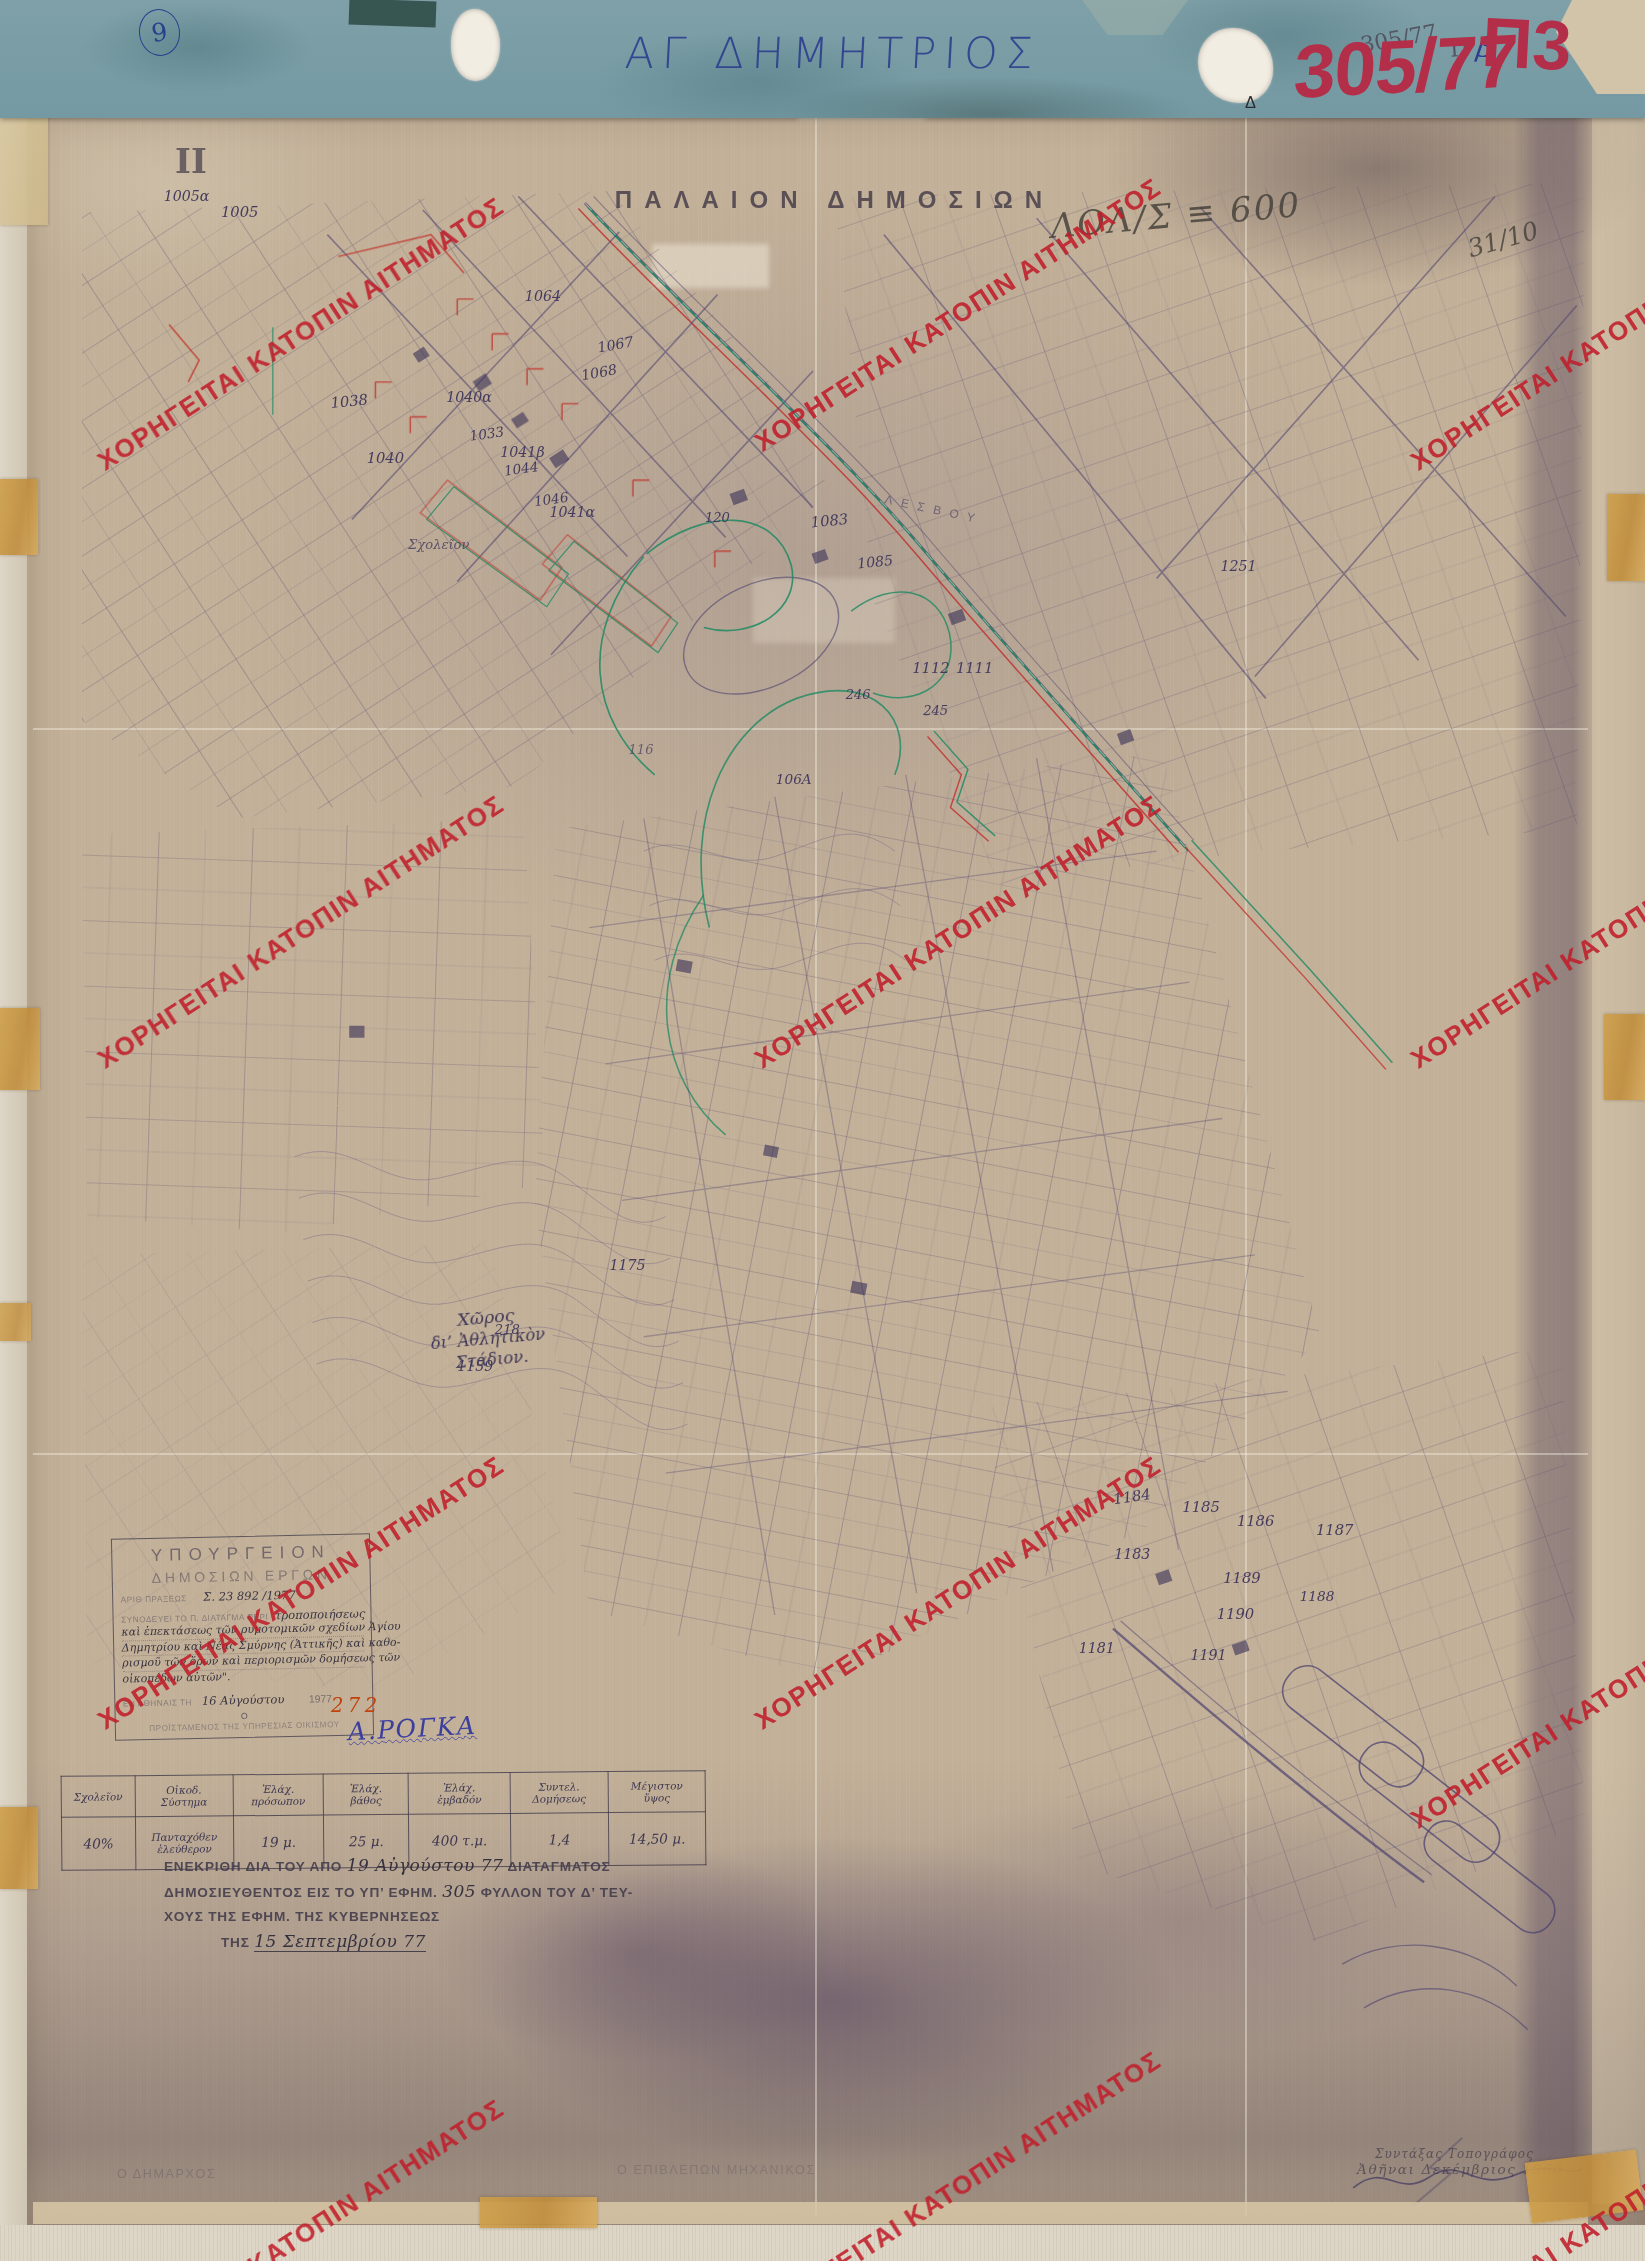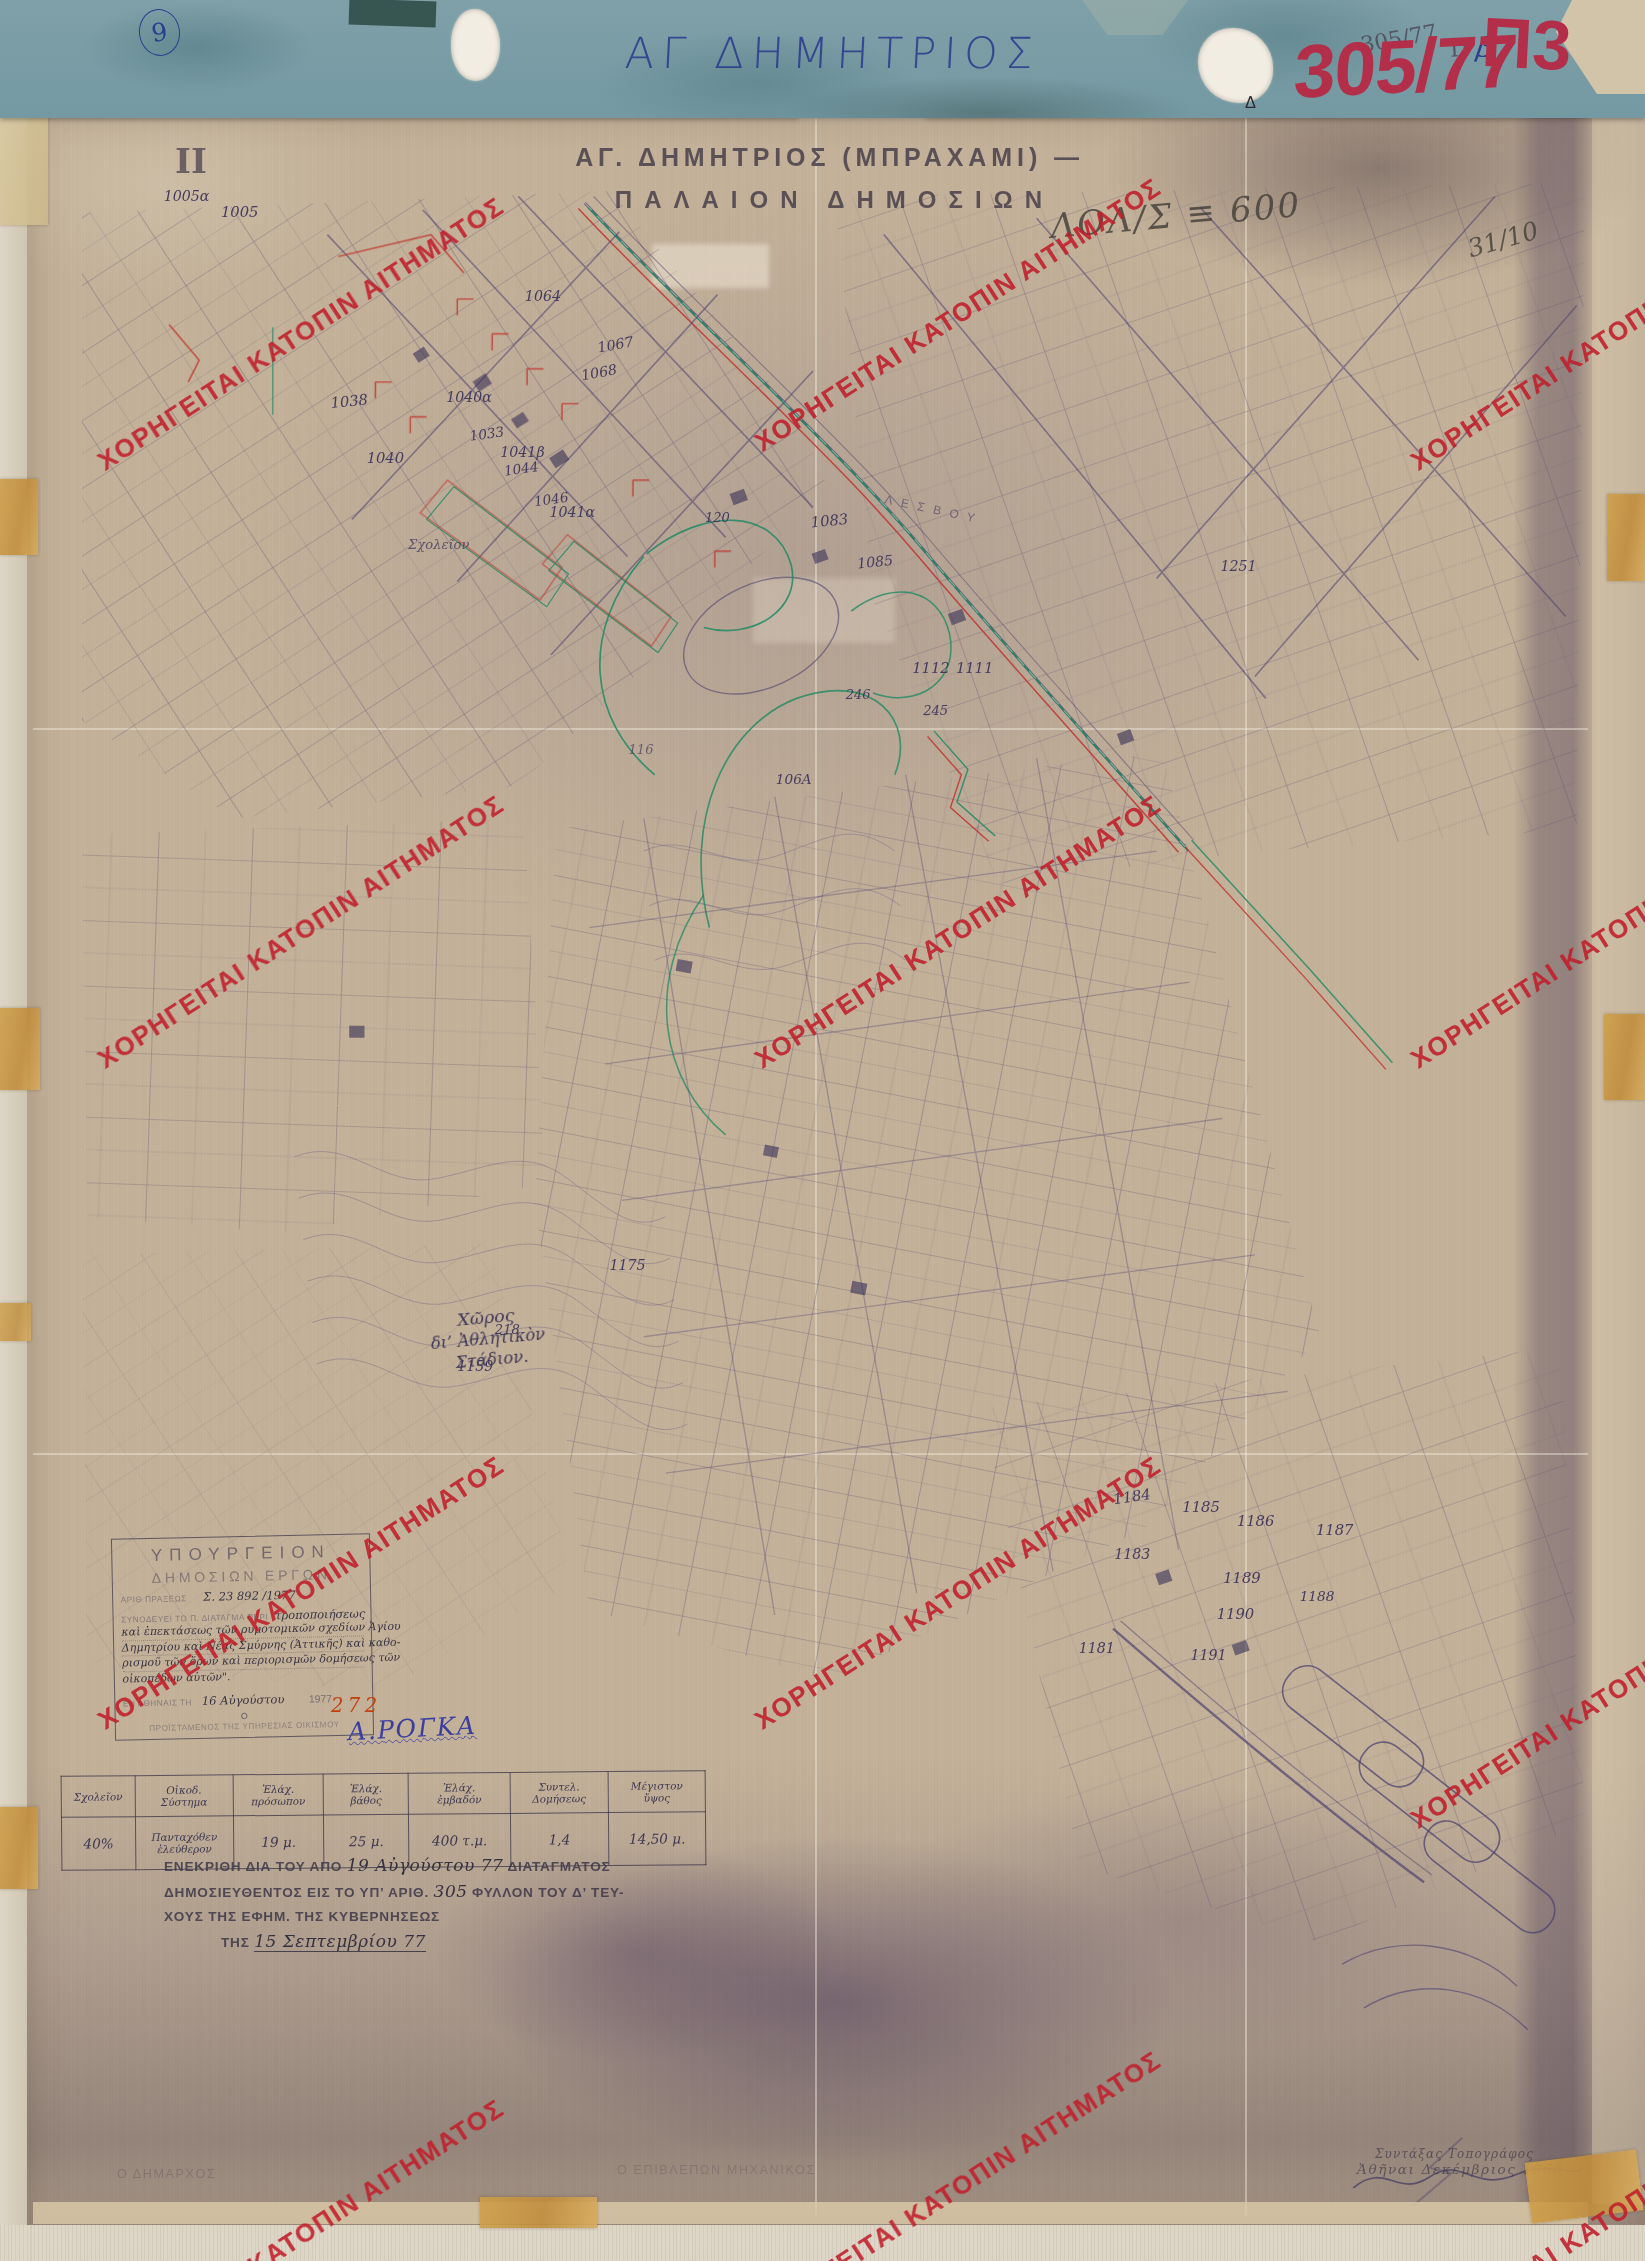--- a/index.html
+++ b/index.html
@@ -320,21 +320,20 @@
     </g>
     <text x="748" y="1006" font-size="24" font-family="DejaVu Serif, serif" font-style="italic" fill="#453c5e" opacity=".8">Σχολεῖον</text>
     <text x="1620" y="922" font-size="22" letter-spacing="16" font-family="Liberation Sans, sans-serif" fill="#4c4268" opacity=".65" transform="rotate(12 1620 922)">ΛΕΣΒΟΥ</text>
 
     <g stroke="#4a4166" stroke-width="3" fill="none" opacity=".8">
       <path d="M2480,4010 C2540,3960 2560,4030 2620,3990 C2680,3950 2700,4020 2780,3985 C2840,3960 2880,3990 2900,3975"></path>
       <path d="M2680,3918 l-60,55 l40,10 l-70,60" opacity=".6"></path>
     </g>
   </svg>
 
-  <div class="sheet-label t1">ΑΓ. ΔΗΜΗΤΡΙΟΣ (ΜΠΡΑΧΑΜΙ) —</div>
   <div class="sheet-label t2">ΠΑΛΑΙΟΝ ΔΗΜΟΣΙΩΝ</div>
   <div class="sheet-label roman">II</div>
   <div class="sheet-label hand scale-note">ΛΟΛ/Σ ≡ 600</div>
   <div class="sheet-label hand date-note">31/10</div>
 
   <div class="stamp">
     <div class="c ministry">ΥΠΟΥΡΓΕΙΟΝ</div>
     <div class="c works">ΔΗΜΟΣΙΩΝ ΕΡΓΩΝ</div>
     <div class="row"><span class="lbl">ΑΡΙΘ ΠΡΑΞΕΩΣ</span>
       <span class="ink" style="margin-left:14px;">Σ. 23 892 /1977</span></div>
@@ -383,21 +382,21 @@
   </tbody>
     </table>
 
   <div class="approve">
     <div>
       <span>ΕΝΕΚΡΙΘΗ ΔΙΑ ΤΟΥ ΑΠΟ</span>
       <span class="hw hand">19 Αὐγούστου 77</span>
       <span>ΔΙΑΤΑΓΜΑΤΟΣ</span>
     </div>
     <div>
-      <span>ΔΗΜΟΣΙΕΥΘΕΝΤΟΣ ΕΙΣ ΤΟ ΥΠ’ ΑΡΙΘ.</span>
+      <span>ΔΗΜΟΣΙΕΥΘΕΝΤΟΣ ΕΙΣ ΤΟ ΥΠ’ ΕΦΗΜ.</span>
       <span class="hw hand">305</span>
       <span>ΦΥΛΛΟΝ ΤΟΥ Δ’ ΤΕΥ-</span>
     </div>
     <div>ΧΟΥΣ ΤΗΣ ΕΦΗΜ. ΤΗΣ ΚΥΒΕΡΝΗΣΕΩΣ</div>
     <div class="ind">
       <span>ΤΗΣ</span>
       <span class="hw hand u">15 Σεπτεμβρίου 77</span>
     </div>
   </div>
 

